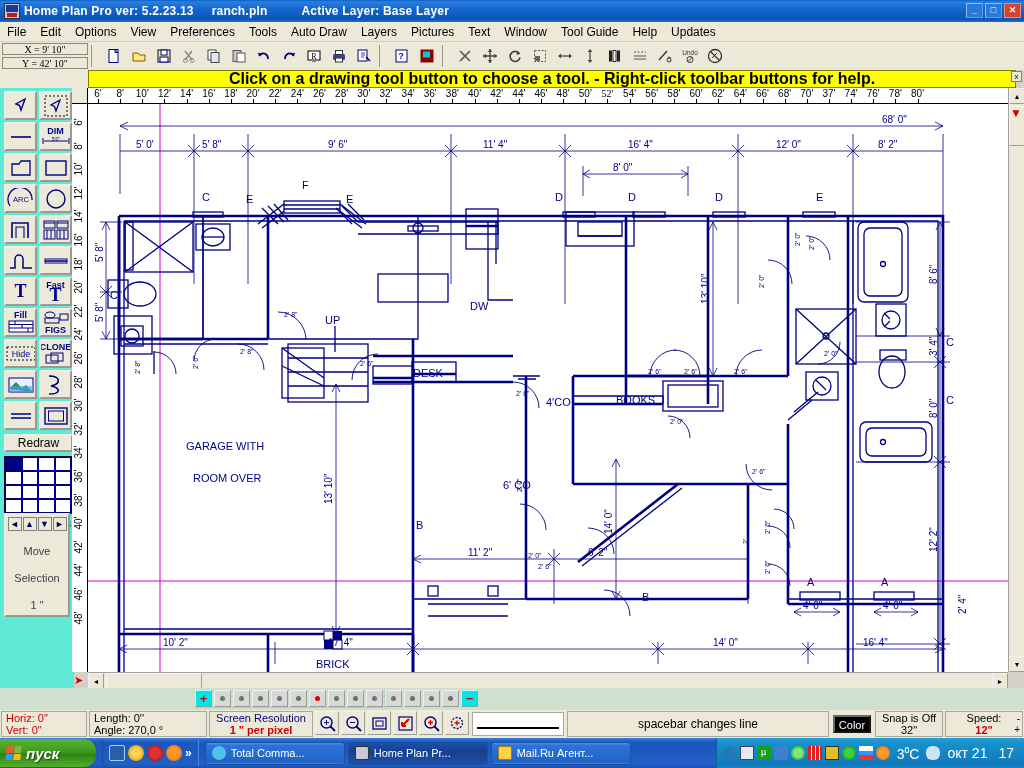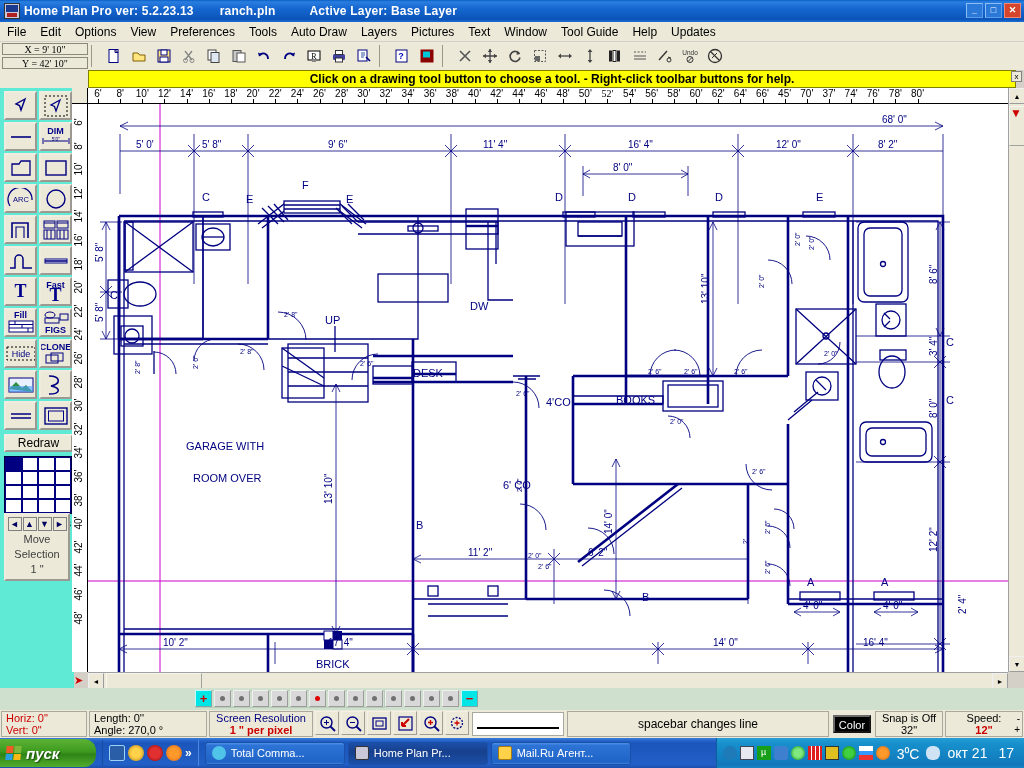--- a/index.html
+++ b/index.html
@@ -23,21 +23,21 @@
     padding-left: 2px;
   }
   .tb-icon {
     width: 16px; height: 16px; margin: 0 4px 0 2px; flex: 0 0 auto;
     background: #c8c8d8; border: 1px solid #333; position: relative;
     overflow:hidden;
   }
   .tb-icon:before{content:"";position:absolute;left:1px;top:1px;right:1px;height:7px;background:#1a3a8f;}
   .tb-icon:after{content:"";position:absolute;left:2px;bottom:1px;width:10px;height:4px;background:#b02020;}
   .tb-title { white-space: nowrap; letter-spacing: .2px; }
-  .tb-file { margin-left: 26px; }
+  .tb-file { margin-left: 18px; }
   .tb-layer { margin-left: 34px; }
   .tb-btns { position: absolute; right: 3px; top: 3px; display: flex; gap: 2px; }
   .tb-btn {
     width: 17px; height: 15px; background: #2a78d8;
     border: 1px solid #5b9ae8; border-top-color:#8cc0f5; border-left-color:#8cc0f5;
     color: #fff; font-size: 9px; line-height: 13px; text-align: center;
     font-family: "Liberation Sans", sans-serif; font-weight: bold;
   }
   .tb-btn.close { background: #d4452c; border-color:#f08878; }
 
@@ -71,21 +71,21 @@
     display: flex; align-items: center; justify-content: center;
     position: relative; font-size: 11px; color: #00008b;
   }
   .tbtn svg { display: block; }
 
   
   .hintbar {
     position: absolute; left: 88px; top: 70px; width: 928px; height: 18px;
     background: #ffff00; border: 1px solid #808000;
     display: flex; align-items: center; justify-content: center;
-    font-size: 12px; font-weight: bold; color: #000;
+    font-size: 16px; font-weight: bold; color: #000;
   }
   .hint-left {
     position: absolute; left: 0; top: 70px; width: 88px; height: 18px;
     background: #ece9d8;
   }
   .hint-x {
     position: absolute; right: 2px; top: 71px;
     width: 11px; height: 11px; border: 1px solid #808080; background: #ece9d8;
     font-size: 8px; line-height: 9px; text-align: center; color: #000;
   }
@@ -123,21 +123,21 @@
   }
   .moveblock {
     position: absolute; left: 4px; top: 425px; width: 66px;
     border: 2px outset #f0ece0; background: #ece9d8; padding: 2px 0 3px 0;
   }
   .move-arrows { display: flex; justify-content: center; gap: 1px; }
   .marrow {
     width: 14px; height: 14px; border: 1px solid #808080; background: #ece9d8;
     display:flex;align-items:center;justify-content:center; font-size:9px;color:#000060;
   }
-  .move-lbl { text-align: center; font-size: 11px; color: #404040; line-height: 13px; margin-top: 2px; }
+  .move-lbl { text-align: center; font-size: 11px; color: #404040; line-height: 13px; margin-top: 14px; }
 
   
   .ruler-h {
     position: absolute; left: 88px; top: 88px; width: 920px; height: 16px;
     background: #fff; border-bottom: 1px solid #000; overflow: hidden;
   }
   .ruler-h .tick { position: absolute; top: 0; font-size: 10px; color: #000;
     font-family: "Liberation Sans", sans-serif; transform: translateX(-50%); }
   .ruler-h .mark { position: absolute; bottom: 0; width: 1px; height: 4px; background: #000; }
   .ruler-v {
@@ -727,21 +727,21 @@
       <span class="tick" style="left: 585.9px;">58'</span>
       <span class="mark" style="left: 585.9px;"></span>
       <span class="tick" style="left: 608.05px;">60'</span>
       <span class="mark" style="left: 608.05px;"></span>
       <span class="tick" style="left: 630.2px;">62'</span>
       <span class="mark" style="left: 630.2px;"></span>
       <span class="tick" style="left: 652.35px;">64'</span>
       <span class="mark" style="left: 652.35px;"></span>
       <span class="tick" style="left: 674.5px;">66'</span>
       <span class="mark" style="left: 674.5px;"></span>
-      <span class="tick" style="left: 696.65px;">45'</span>
+      <span class="tick" style="left: 696.65px;">68'</span>
       <span class="mark" style="left: 696.65px;"></span>
       <span class="tick" style="left: 718.8px;">70'</span>
       <span class="mark" style="left: 718.8px;"></span>
       <span class="tick" style="left: 740.95px;">37'</span>
       <span class="mark" style="left: 740.95px;"></span>
       <span class="tick" style="left: 763.1px;">74'</span>
       <span class="mark" style="left: 763.1px;"></span>
       <span class="tick" style="left: 785.25px;">76'</span>
       <span class="mark" style="left: 785.25px;"></span>
       <span class="tick" style="left: 807.4px;">78'</span>

